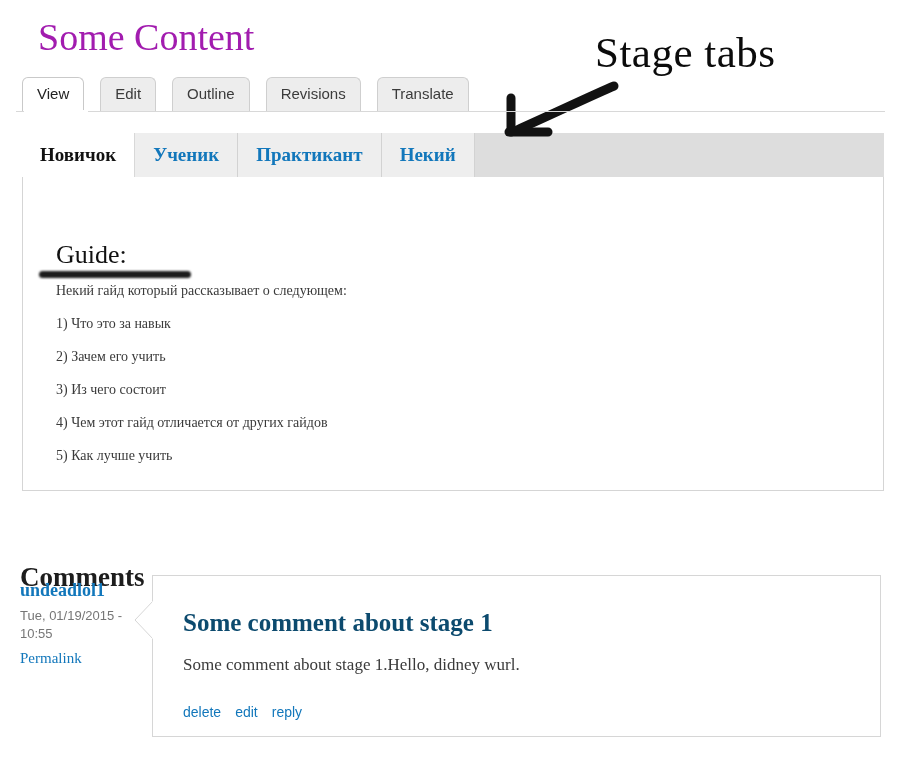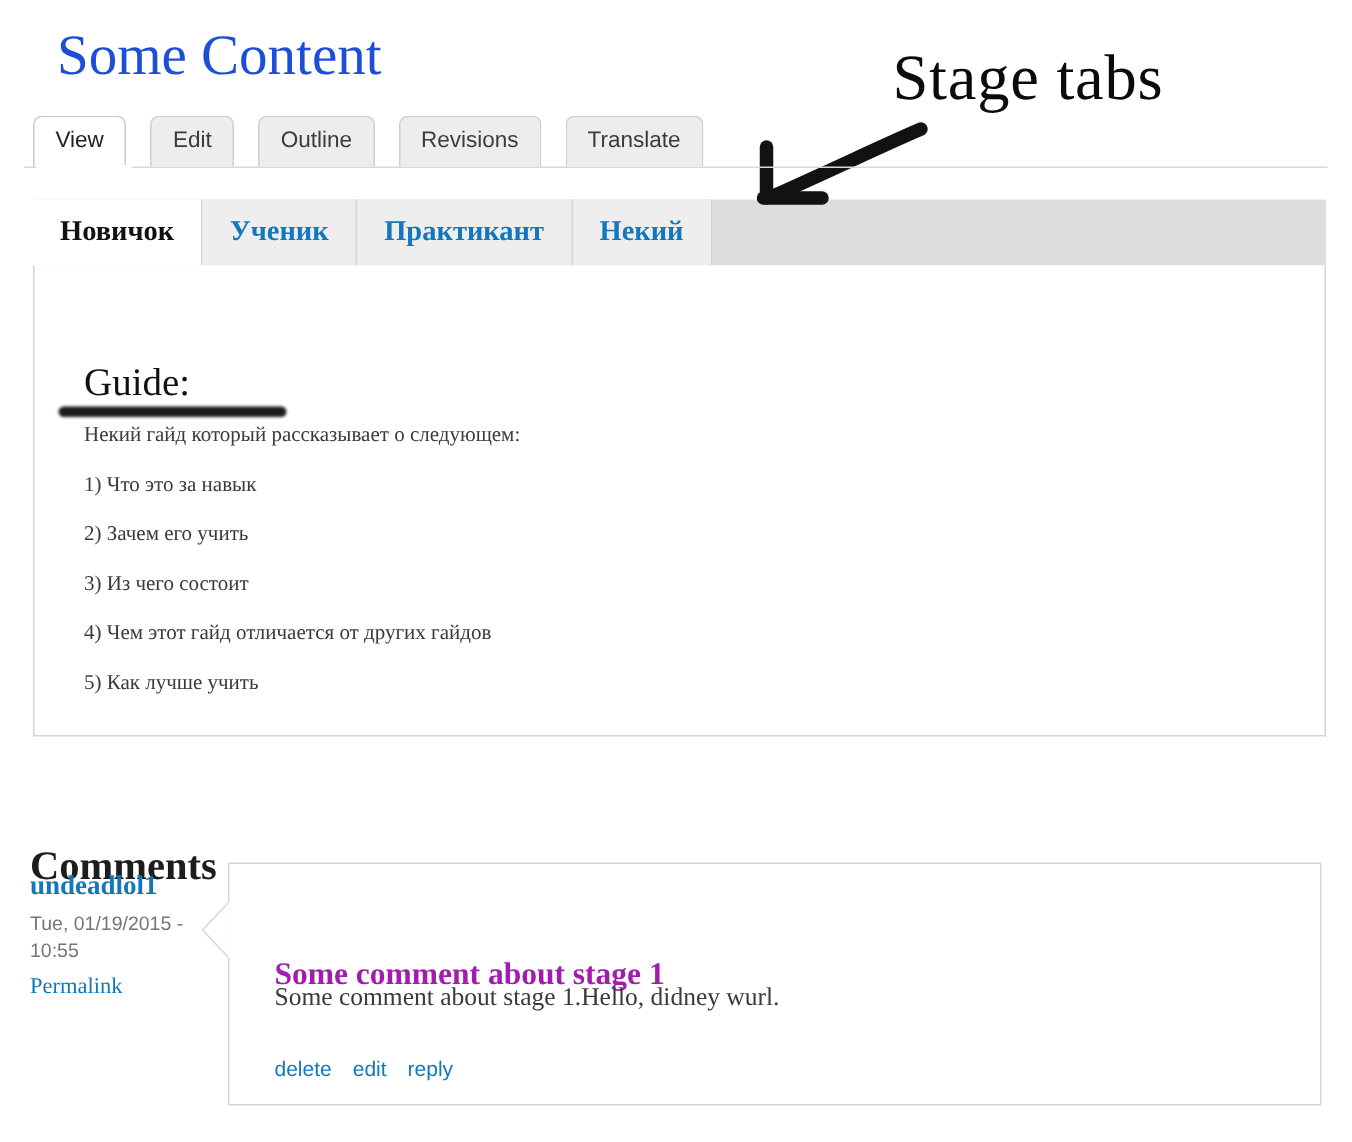--- a/index.html
+++ b/index.html
@@ -18,21 +18,21 @@
 
   
   .page-title {
     position: absolute;
     left: 38px;
     top: 14px;
     font-family: "Liberation Serif", serif;
     font-size: 38px;
     line-height: 46px;
     font-weight: normal;
-    color: #1d4ed8;
+    color: #a21caf;
     white-space: nowrap;
   }
 
   
   .primary-tabs {
     position: absolute;
     left: 22px;
     top: 78px;
     height: 33px;
     display: flex;
@@ -220,26 +220,25 @@
     height: 38px;
   }
   .bubble-notch svg { display: block; }
 
   .comment-title {
     position: absolute;
     left: 30px;
     top: 33px;
     font-family: "Liberation Serif", serif;
     font-weight: bold;
-    font-size: 21px;
-    color: #a21caf;
+    font-size: 25px;
+    color: #0c4a6e;
     text-decoration: none;
     white-space: nowrap;
     cursor: pointer;
-    margin-top: 28px;
   }
   .comment-text {
     position: absolute;
     left: 30px;
     top: 79px;
     font-family: "Liberation Serif", serif;
     font-size: 17px;
     color: #3a3a3a;
   }
   .comment-actions {

